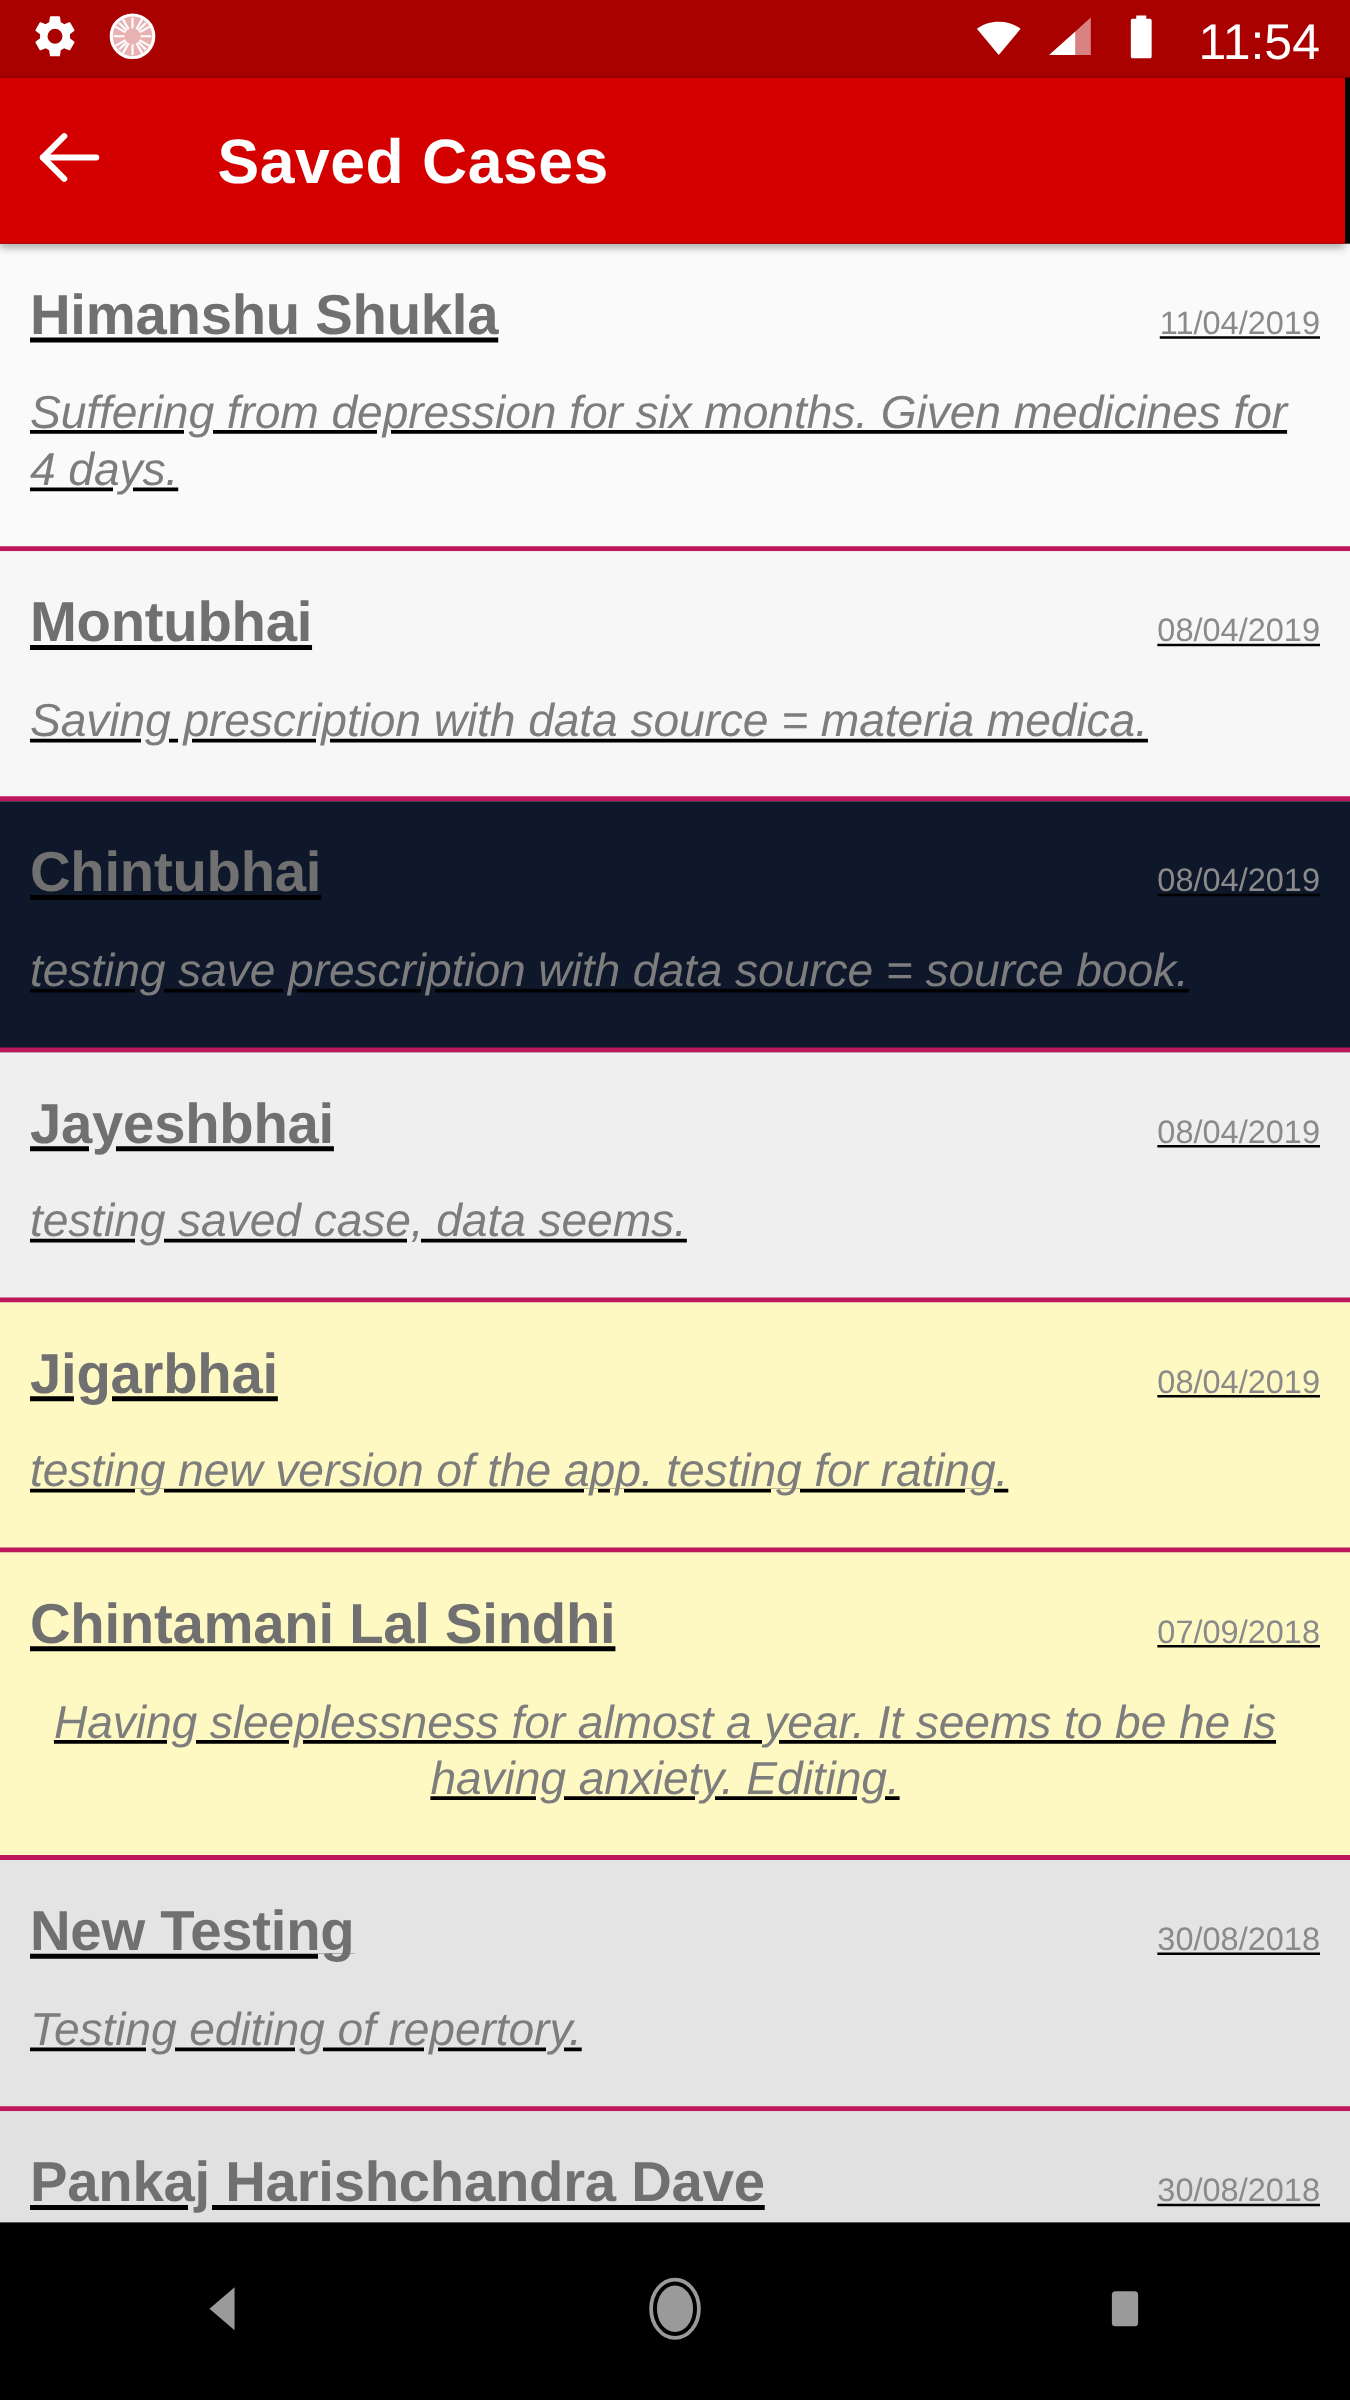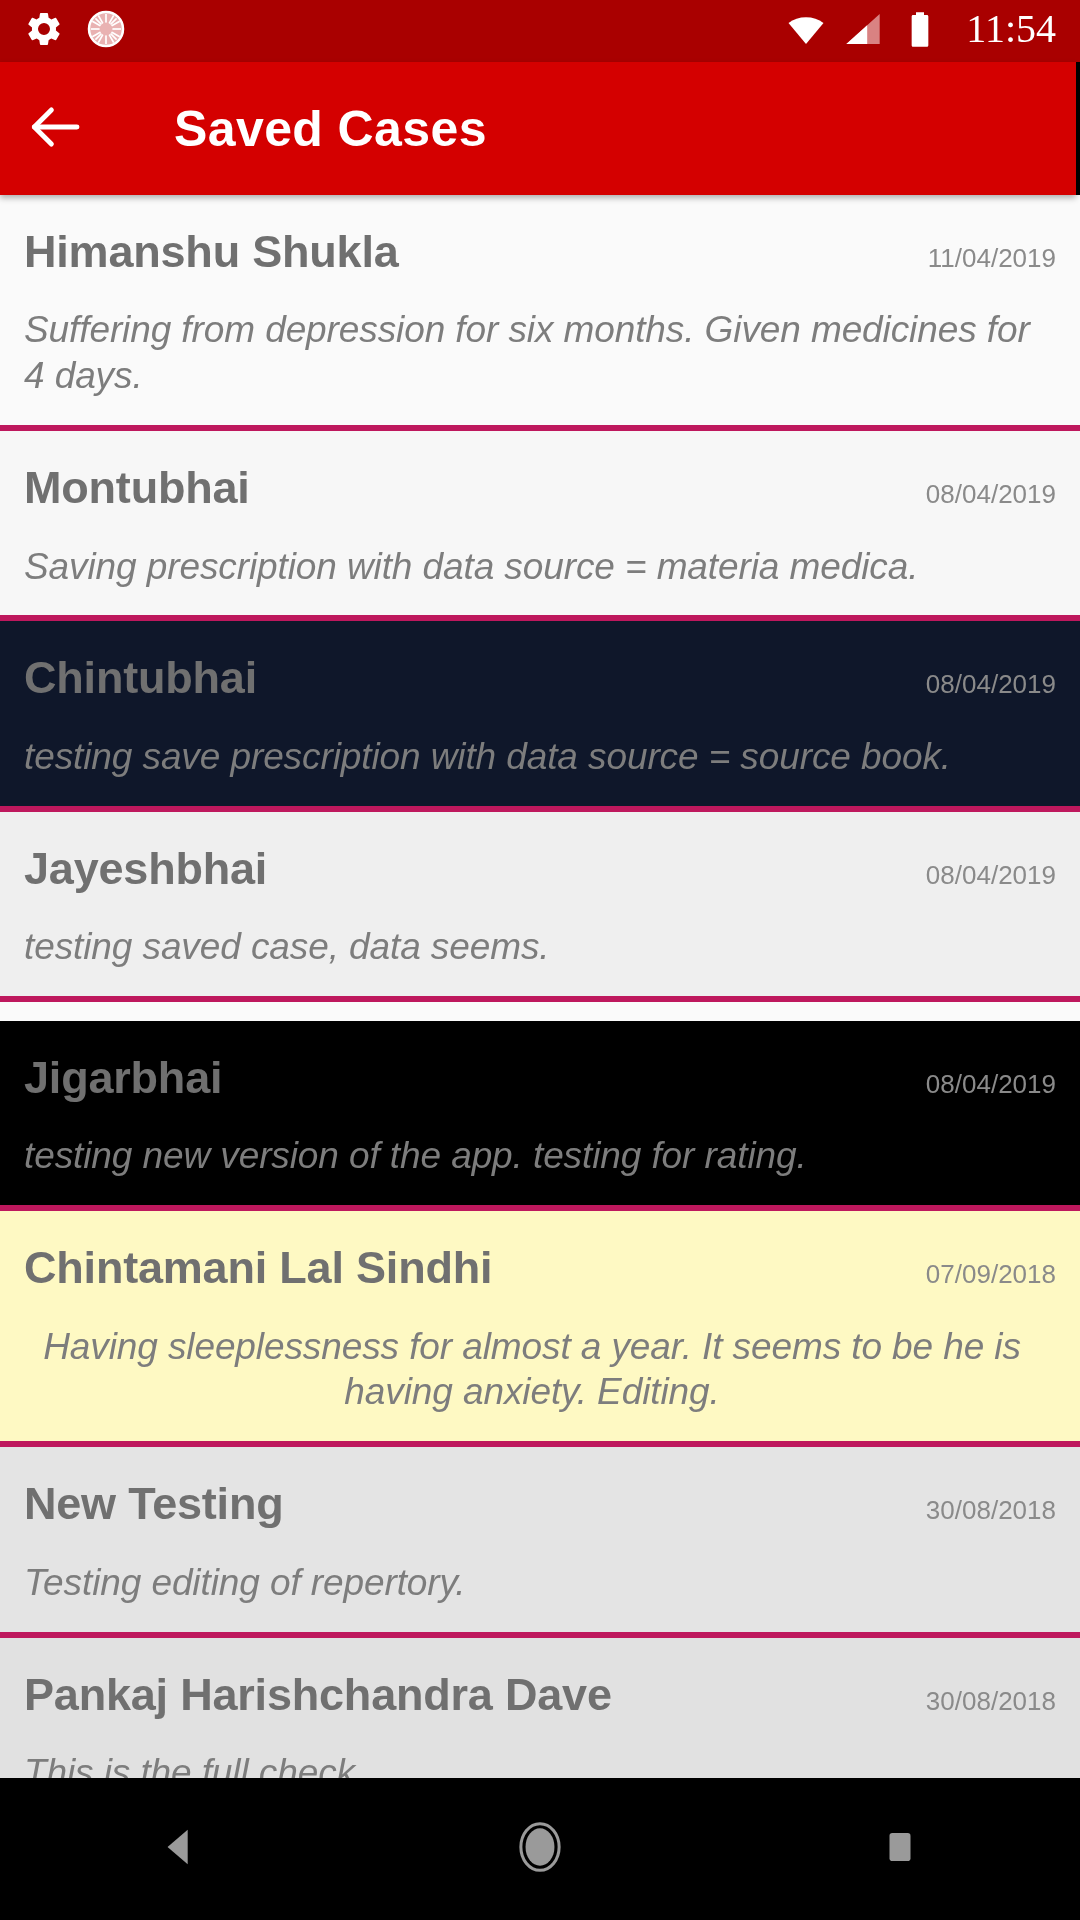--- a/index.html
+++ b/index.html
@@ -13,21 +13,21 @@
 
   
   .status-bar {
     position:absolute; top:0; left:0;
     width:1080px; height:62px;
     background:#a90000;
     display:flex; align-items:center;
     padding:0 24px;
   }
   .status-left { display:flex; align-items:center; gap:22px; }
-  .status-right { margin-left:auto; display:flex; align-items:flex-start; gap:17px;font-family:Liberation Serif, serif; }
+  .status-right { margin-left:auto; display:flex; align-items:flex-end; gap:17px; }
   .sb-icon { display:block; }
   .clock {
     color:#ffffff; font-size:40px; font-weight:400;
     letter-spacing:0px; line-height:1; margin-left:9px;
   }
 
   
   .app-bar {
     position:absolute; top:62px; left:0;
     width:1076px; height:133px;
@@ -48,22 +48,23 @@
 
   
   .list {
     position:absolute; top:195px; left:0;
     width:1080px; height:1583px;
     overflow:hidden;
     background:#fafafa;
   }
   .case-item {
     position:relative;
-    padding:32px 24px 26px 24px;
-    border-bottom:6px solid #be185d;
+    padding:32px 24px 38px 24px;
+    border-bottom:4px solid #be185d;
+    text-decoration:underline;
   }
   .case-head {
     display:flex; align-items:baseline; justify-content:space-between;
     gap:20px;
   }
   .case-name {
     font-size:45px; font-weight:700; color:#707070;
     line-height:1.12; letter-spacing:-0.2px;
   }
   .case-date {
@@ -175,21 +176,21 @@
         </div>
         <div class="case-desc">testing save prescription with data source = source book.</div>
       </div>
       <div class="case-item" style="background: rgb(239, 239, 239);">
         <div class="case-head">
           <div class="case-name">Jayeshbhai</div>
           <div class="case-date">08/04/2019</div>
         </div>
         <div class="case-desc">testing saved case, data seems.</div>
       </div>
-      <div class="case-item" style="background: #000000; margin-top: 19px;">
+      <div class="case-item" style="background: #fef9c3;">
         <div class="case-head">
           <div class="case-name">Jigarbhai</div>
           <div class="case-date">08/04/2019</div>
         </div>
         <div class="case-desc">testing new version of the app. testing for rating.</div>
       </div>
       <div class="case-item" style="background: #fef9c3; text-align: center;">
         <div class="case-head">
           <div class="case-name">Chintamani Lal Sindhi</div>
           <div class="case-date">07/09/2018</div>

